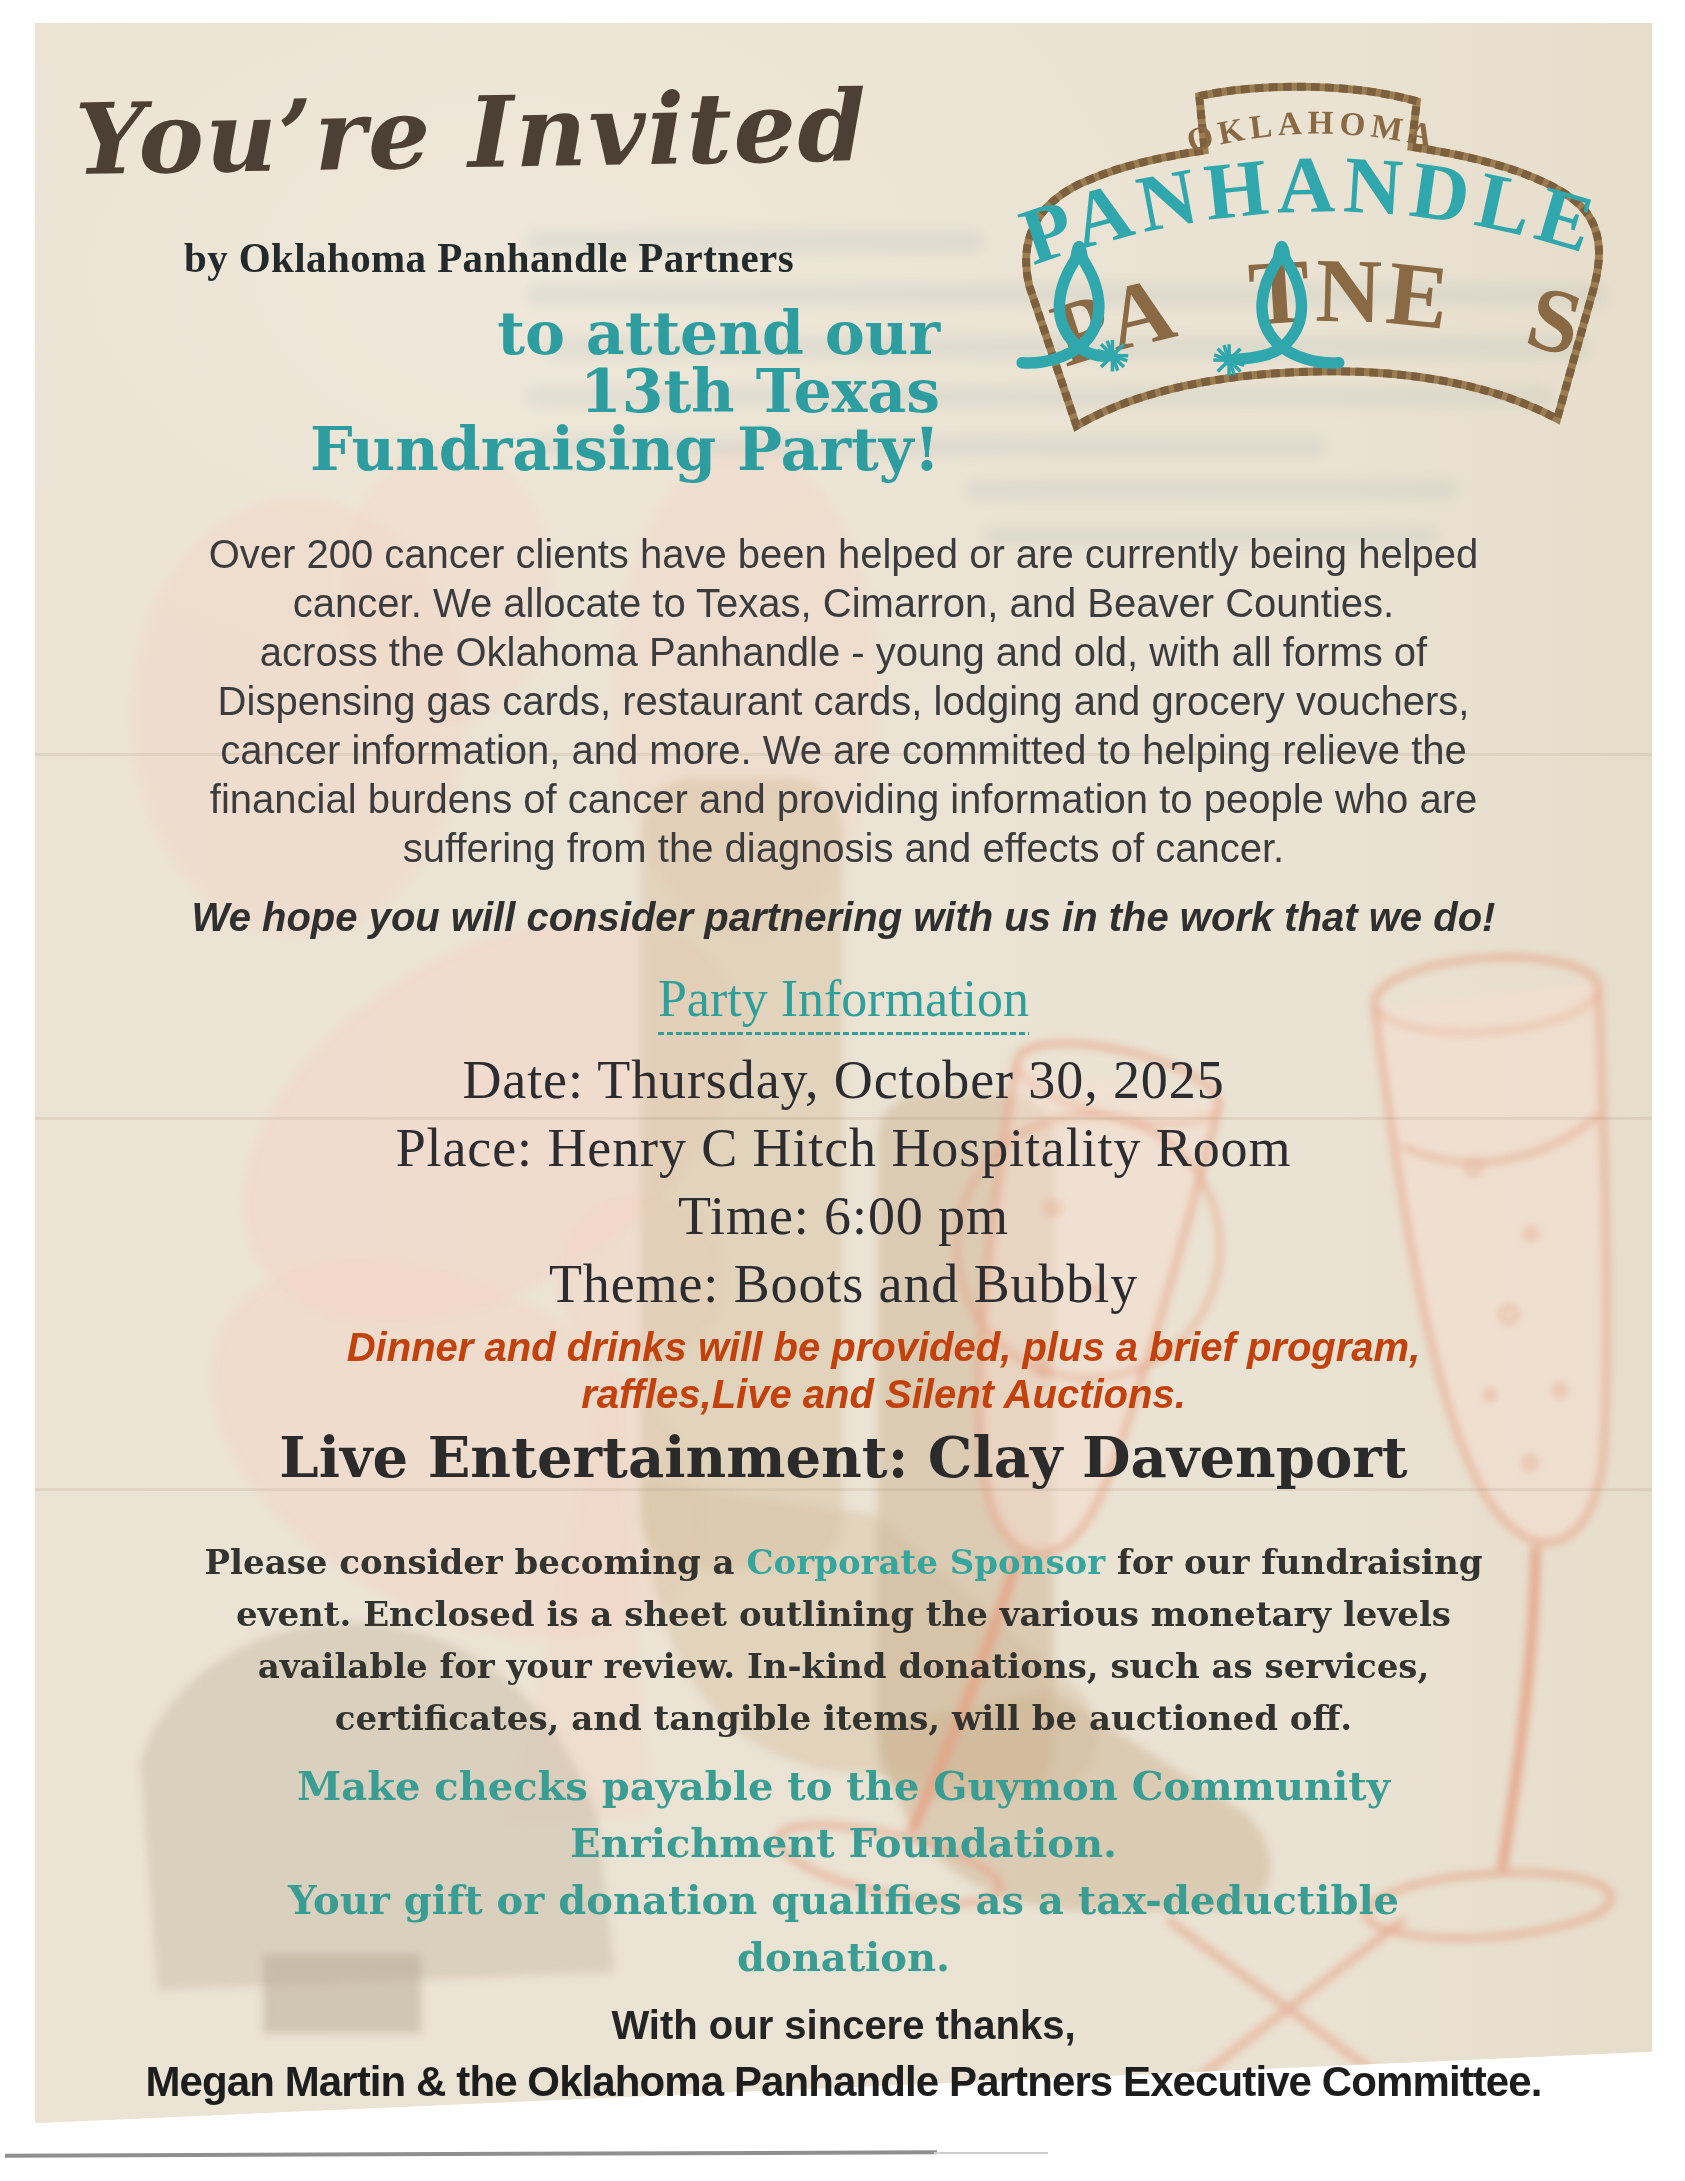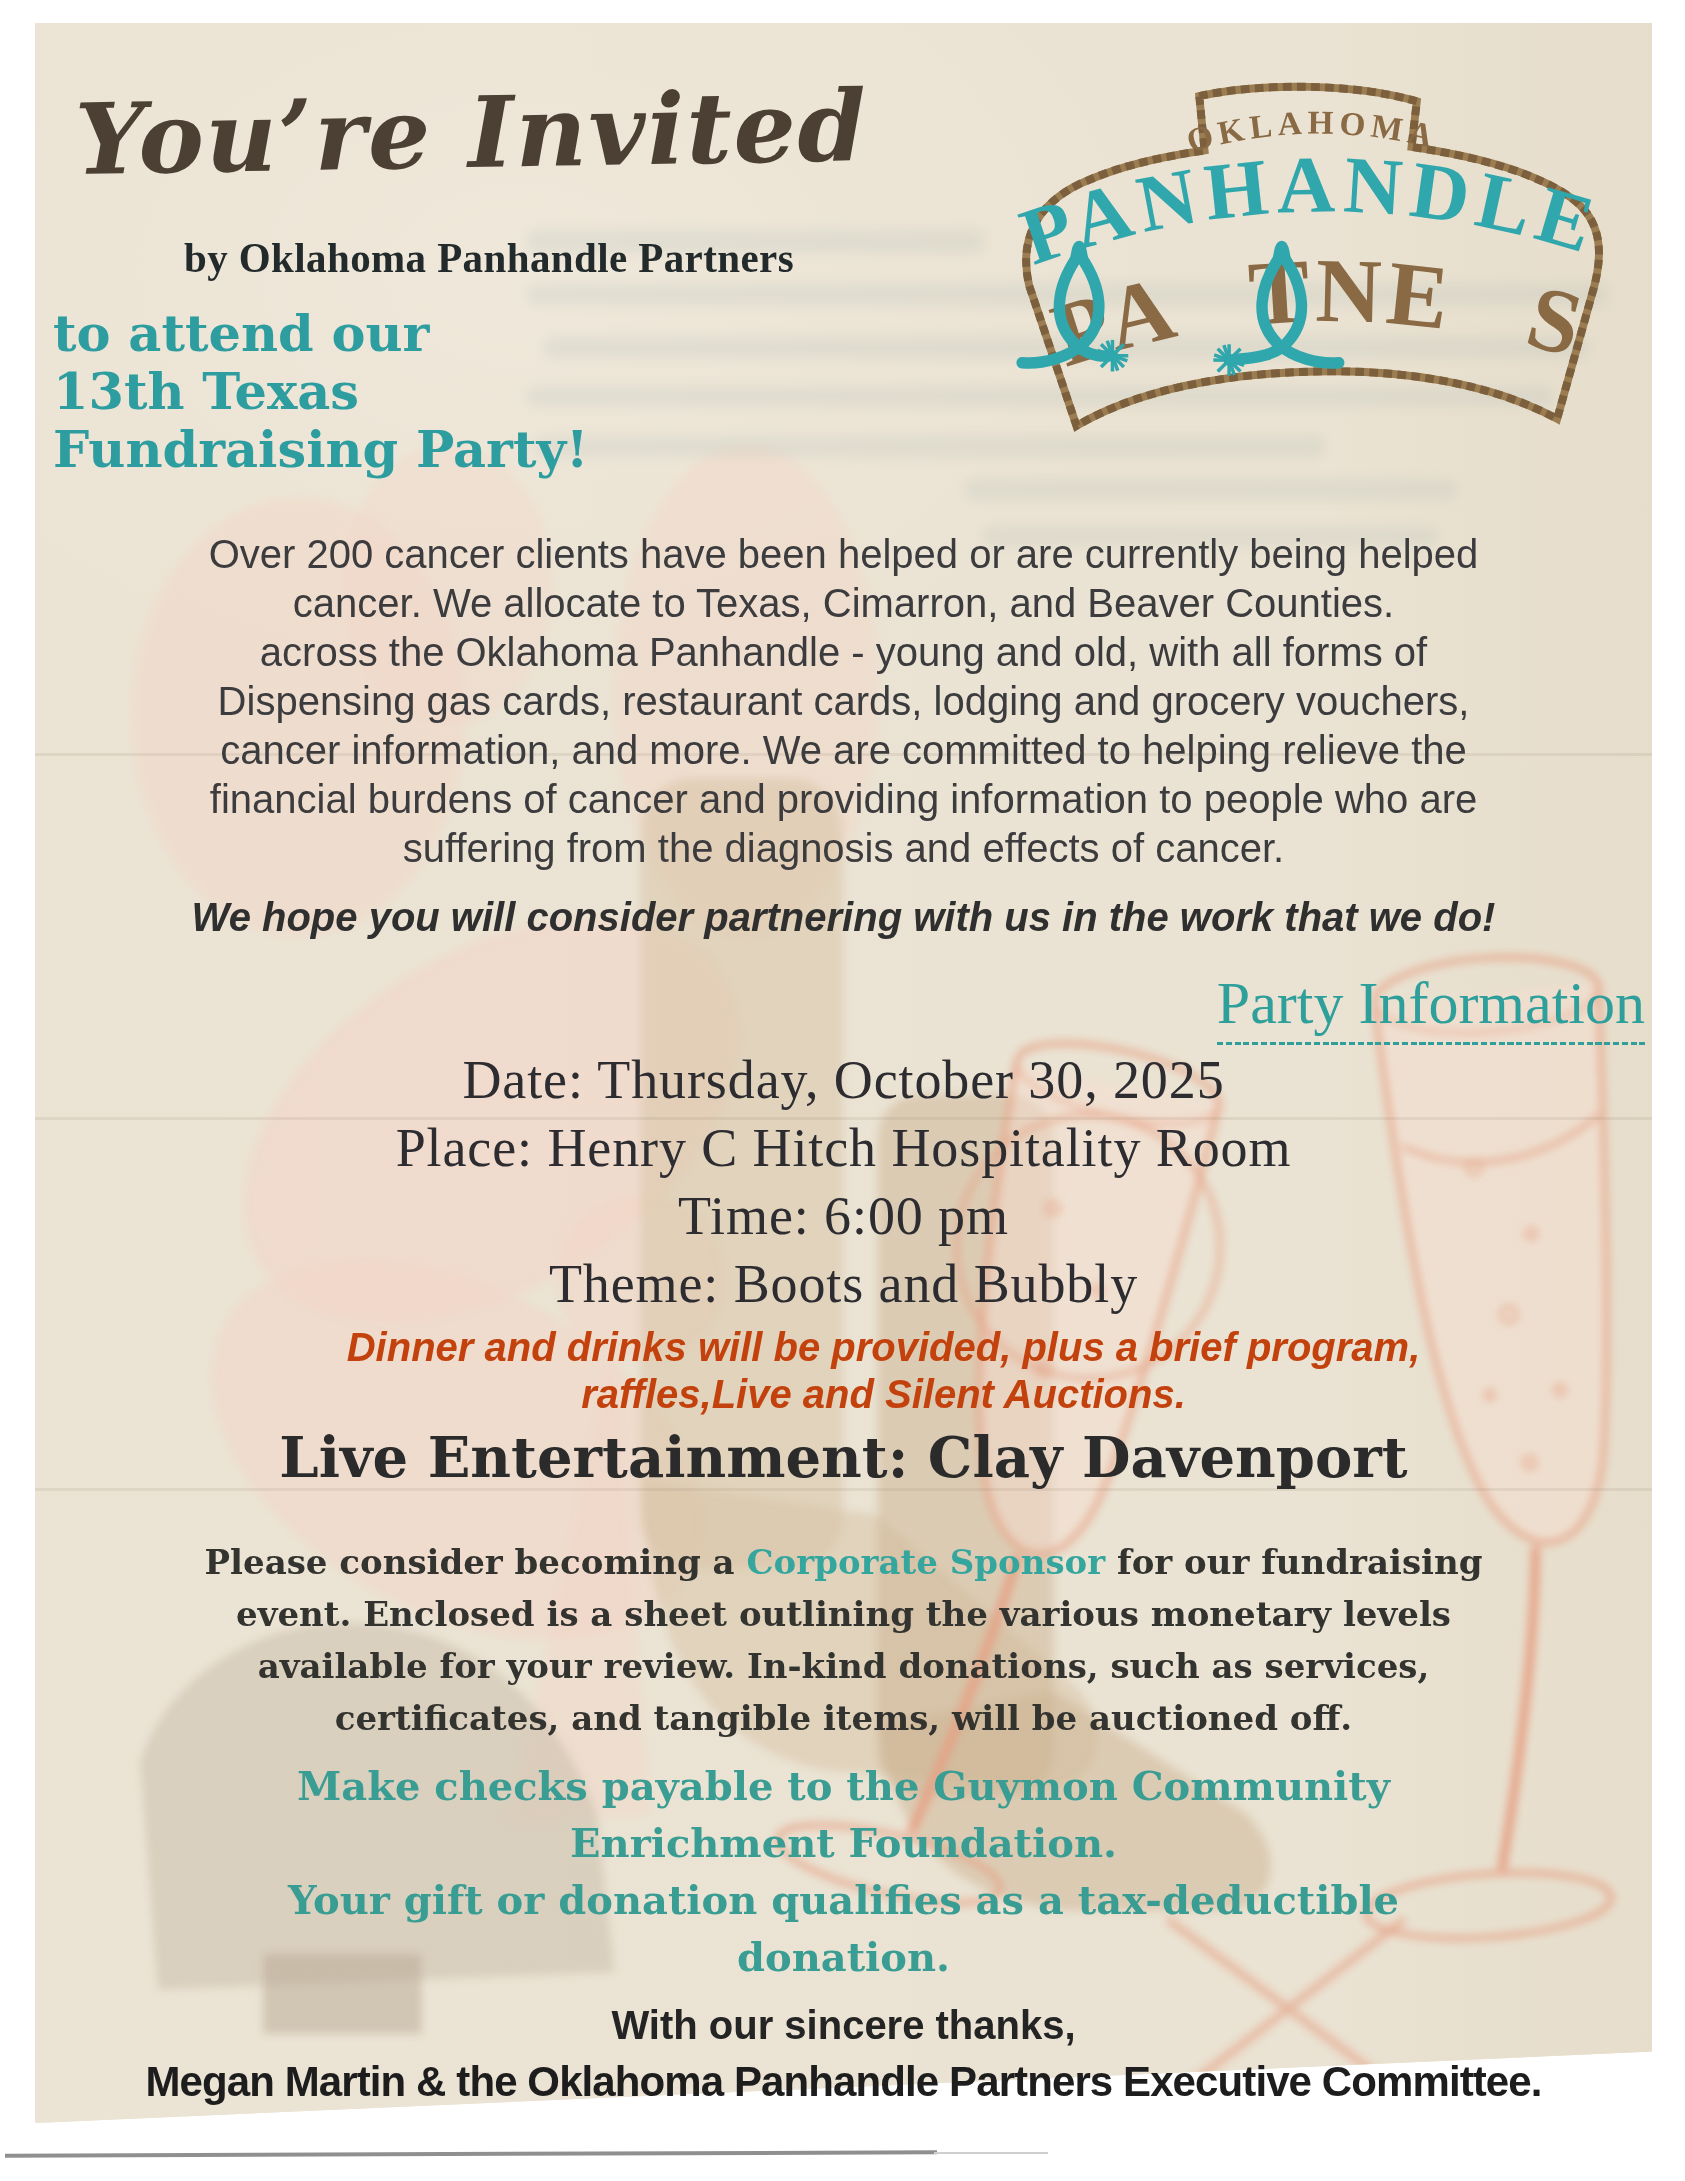--- a/index.html
+++ b/index.html
@@ -19,26 +19,26 @@
             transform:rotate(-0.2deg);}
   .scanline2{position:absolute;left:934px;top:2152px;width:114px;height:1.8px;background:#cfcfcf;}
   
   .blk{position:absolute;left:35px;width:1617px;text-align:center;}
   .title{position:absolute;left:75px;top:75px;font-family:"DejaVu Serif",serif;
          font-style:italic;font-weight:700;font-size:98px;color:#4c4034;
          letter-spacing:1.8px;transform:rotate(-1deg);white-space:nowrap;}
   .byline{position:absolute;left:184px;top:232px;font-family:"Liberation Serif",serif;
           font-weight:700;font-size:41px;color:#232a2c;letter-spacing:0.4px;
           transform:scaleY(1.05);transform-origin:left top;white-space:nowrap;}
-  .invite{position:absolute;left:53px;top:304px;width:887px;text-align:left;
-          font-family:"DejaVu Serif",serif;font-weight:700;font-size:51px;line-height:58px;
+  .invite{position:absolute;left:53px;top:304px;width:887px;text-align:right;
+          font-family:"DejaVu Serif",serif;font-weight:700;font-size:60px;line-height:58px;
           color:#2d9da0;}
   .about{top:530px;font-size:40px;line-height:49px;color:#3c3c3e;}
   .hope{top:895px;font-style:italic;font-weight:700;font-size:40px;color:#2f2f2f;}
-  .party-head{top:969px;font-family:"Liberation Serif",serif;font-size:60px;color:#2e9f9a;text-align:right;}
+  .party-head{top:969px;font-family:"Liberation Serif",serif;font-size:52px;color:#2e9f9a;}
   .party-head .hd{display:inline-block;padding:0 7px;}
   .party-head .rule{height:3.5px;margin-top:3.5px;
       background:repeating-linear-gradient(90deg,#2e9f9a 0 6.1px,rgba(46,159,154,0) 6.1px 8.8px);}
   .details{top:1046px;font-family:"Liberation Serif",serif;font-size:54px;line-height:68px;
            color:#2d2d31;letter-spacing:0.9px;}
   .dinner{top:1324px;font-style:italic;font-weight:700;font-size:40px;line-height:47px;color:#c2410c;padding-left:40px;}
   .entertain{top:1424px;font-family:"DejaVu Serif",serif;font-weight:700;font-size:56px;color:#2b2b2b;}
   .sponsor{top:1536px;font-family:"DejaVu Serif",serif;font-weight:700;font-size:34px;
            line-height:52px;color:#33332f;}
   .sponsor .hl{color:#35a69e;}

